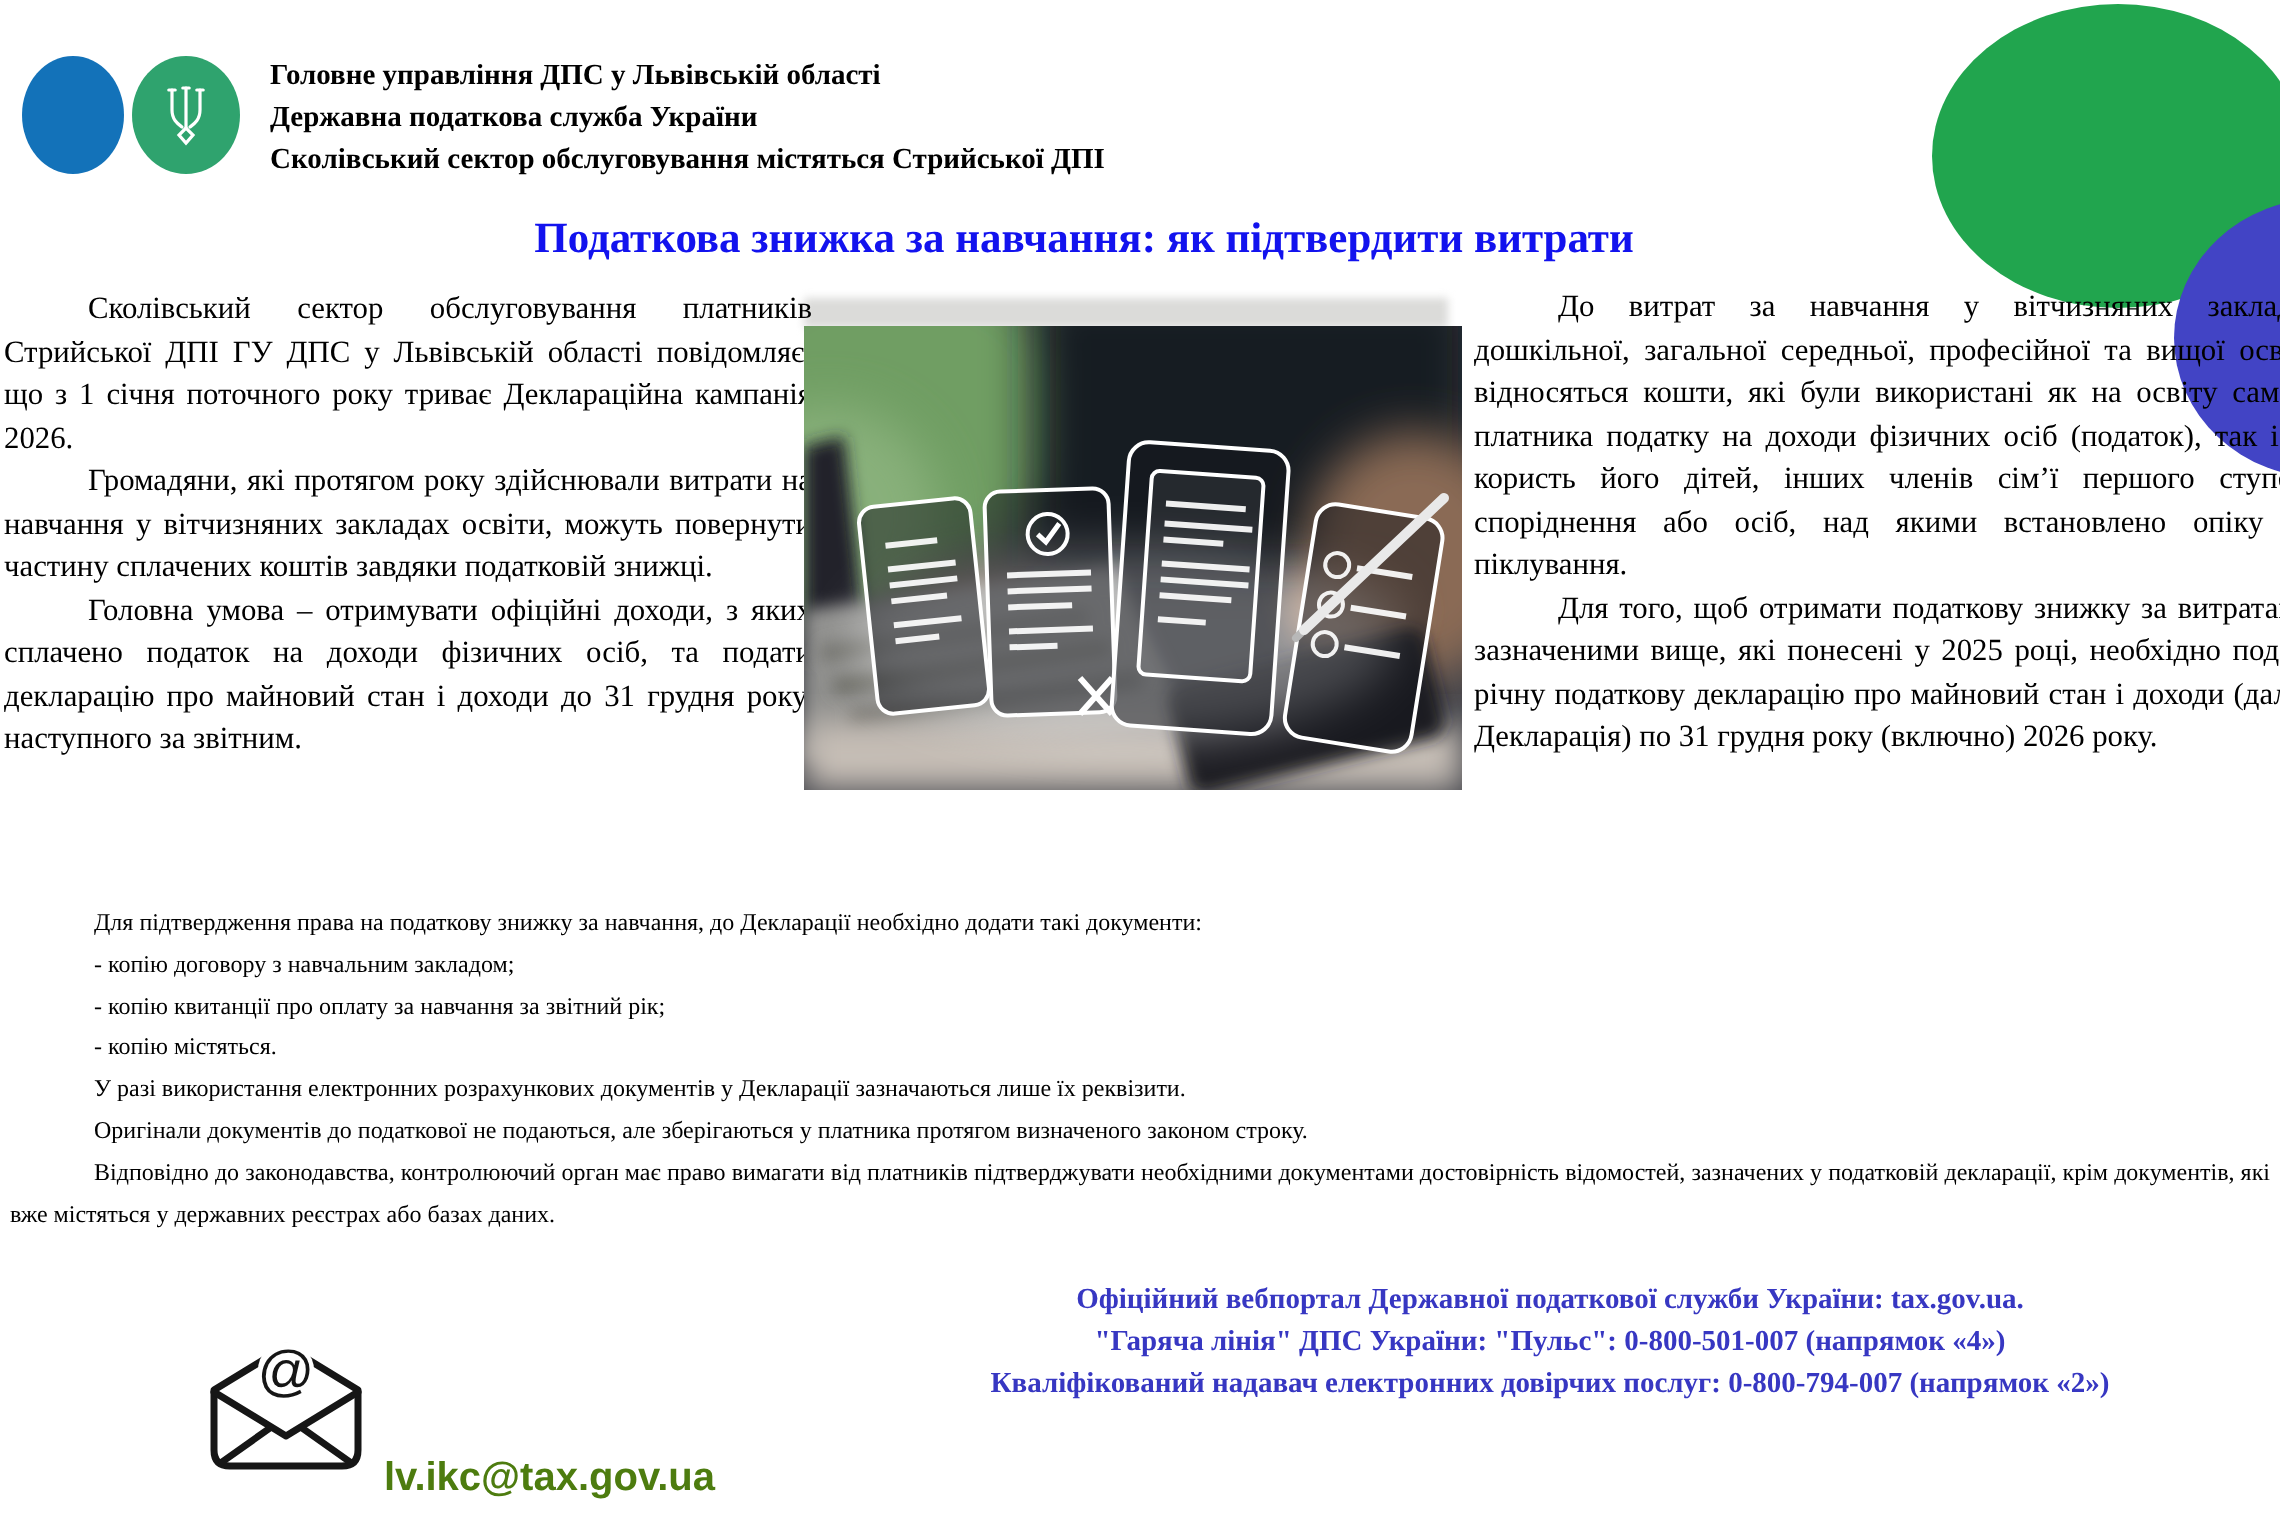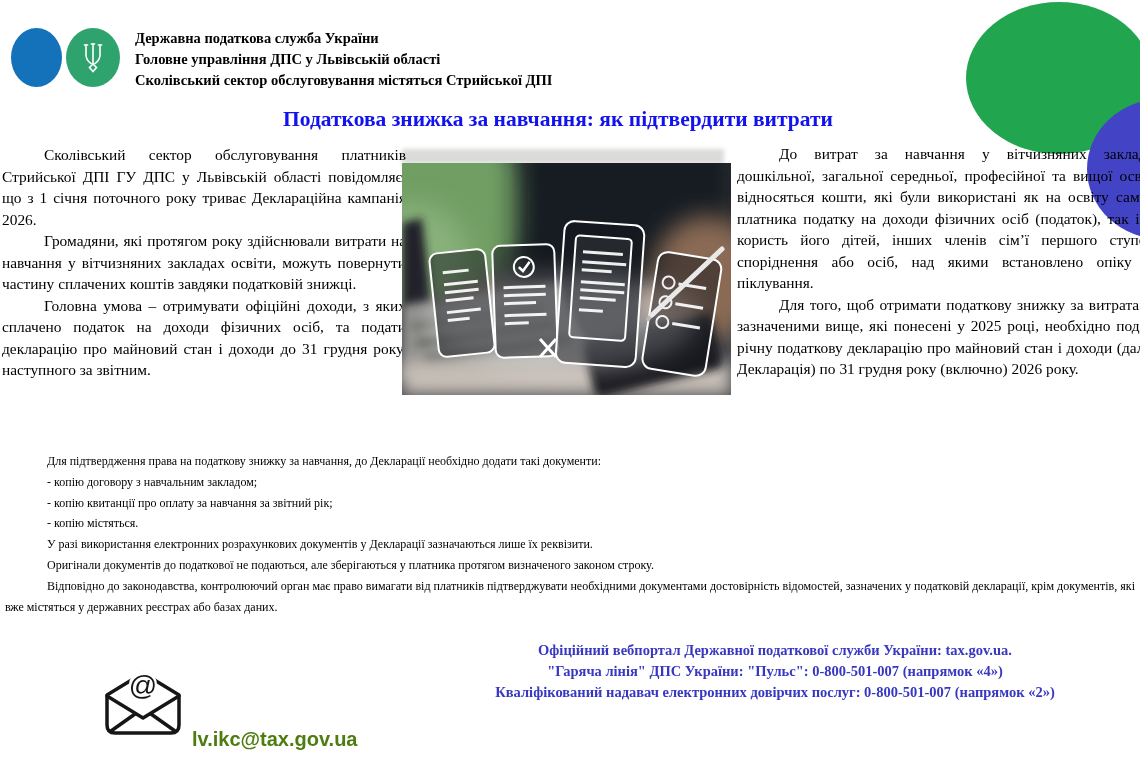--- a/index.html
+++ b/index.html
@@ -12,21 +12,21 @@
   .logo-blue{left:11px;top:28px;width:51px;height:59px;background:var(--logo-blue,#1372b9);}
   .logo-green{left:66px;top:28px;width:54px;height:59px;background:var(--logo-green,#2fa36e);
     display:flex;align-items:center;justify-content:center;}
   .org-block{position:absolute;left:135px;top:28px;font-weight:bold;font-size:14.5px;line-height:21px;white-space:nowrap;}
   
   .deco{position:absolute;border-radius:50%;z-index:1;}
   .deco-green{left:966px;top:2px;width:186px;height:152px;background:var(--deco-green,#21a54e);}
   .deco-blue{left:1087px;top:99px;width:150px;height:140px;background:var(--deco-blue,#4244c5);}
   
   .title{position:absolute;left:0;top:107px;width:1084px;text-align:center;z-index:2;
-    color:var(--title-blue,#1212ee);font-weight:bold;font-size:21.5px;padding-left:16px;}
+    color:var(--title-blue,#1212ee);font-weight:bold;font-size:21.5px;}
   
   .col{position:absolute;z-index:2;font-size:15.4px;line-height:21.5px;text-align:justify;}
   .col p{margin:0;text-indent:42px;}
   .col-left{left:2px;top:144px;width:404px;}
   .col-right{left:737px;top:143px;width:424px;}
   
   .bottom-block{position:absolute;left:5px;top:451px;width:1130px;z-index:2;
     font-size:12px;line-height:20.8px;text-align:justify;}
   .bottom-block p{margin:0;text-indent:42px;}
   
@@ -53,22 +53,22 @@
       <path d="M5,3 V13 C5,18 8,20 10,21.5"></path>
       <path d="M19,3 V13 C19,18 16,20 14,21.5"></path>
       <path d="M12,2 V22"></path>
       <path d="M12,22 L8.5,25.5 L12,29.5 L15.5,25.5 Z"></path>
       <path d="M3.4,3 H6.6 M17.4,3 H20.6 M10.4,2 H13.6"></path>
     </g>
   </svg>
 </div>
 
 <div class="org-block">
+  <div>Головне управління ДПС у Львівській області</div>
   <div>Державна податкова служба України</div>
-  <div>Головне управління ДПС у Львівській області</div>
   <div>Сколівський сектор обслуговування містяться Стрийської  ДПІ</div>
 </div>
 
 <div class="title">Податкова знижка за навчання: як підтвердити витрати</div>
 
 <div class="col col-left">
   <p>Сколівський сектор обслуговування платників Стрийської  ДПІ ГУ ДПС у Львівській області повідомляє, що з 1 січня поточного року триває Деклараційна кампанія 2026.</p>
   <p>Громадяни, які протягом року здійснювали витрати на навчання у вітчизняних закладах освіти, можуть повернути частину сплачених коштів завдяки податковій знижці.</p>
   <p>Головна умова – отримувати офіційні доходи, з яких сплачено податок на доходи фізичних осіб, та подати декларацію про майновий стан і доходи до 31 грудня року, наступного за звітним.</p>
 </div>
@@ -169,14 +169,14 @@
     </g>
     <circle cx="43" cy="21" r="14" fill="#ffffff"></circle>
     <text x="43" y="31" text-anchor="middle" font-family="Liberation Sans, sans-serif" font-size="28" fill="#161616">@</text>
   </svg>
 </div>
 <div class="email-text">lv.ikc@tax.gov.ua</div>
 
 <div class="contact-block">
   <div>Офіційний вебпортал Державної податкової служби України: tax.gov.ua.</div>
   <div>"Гаряча лінія" ДПС України: "Пульс": 0-800-501-007  (напрямок  «4»)</div>
-  <div>Кваліфікований надавач електронних довірчих послуг: 0-800-501-007 (напрямок «2»)</div>
+  <div>Кваліфікований надавач електронних довірчих послуг: 0-800-794-007 (напрямок «2»)</div>
 </div>
 
 </body></html>

